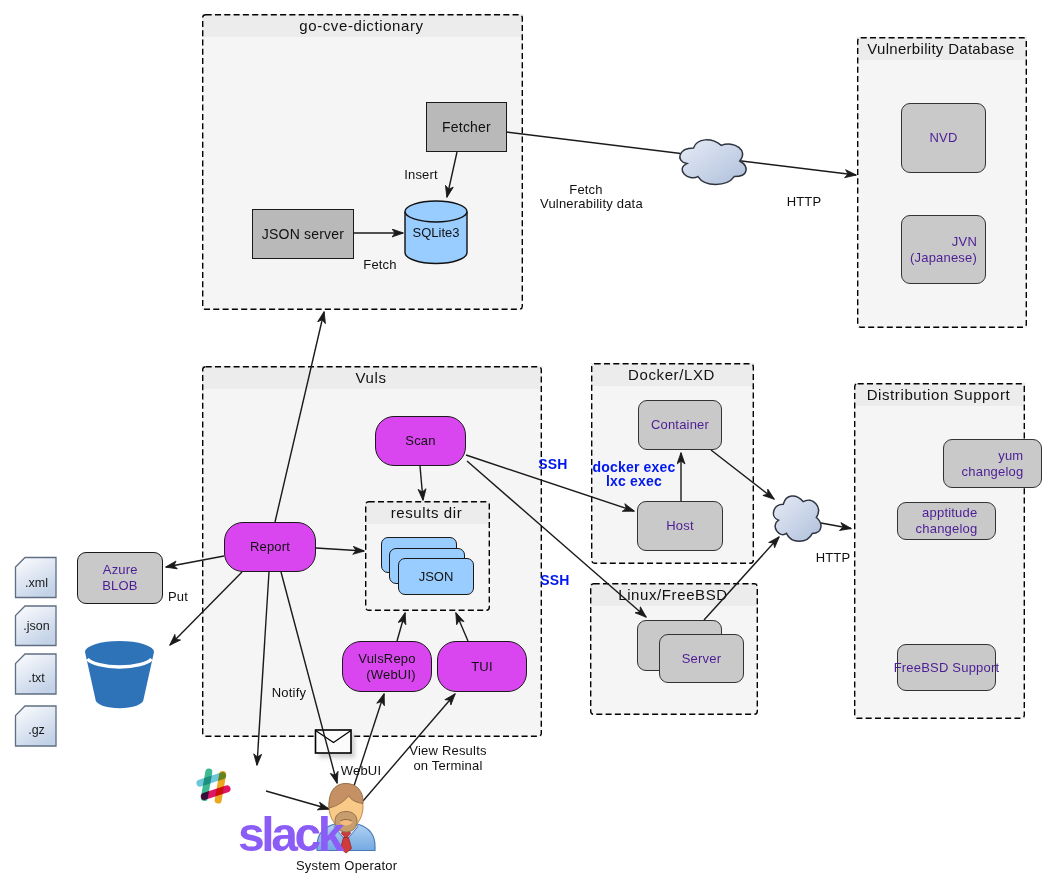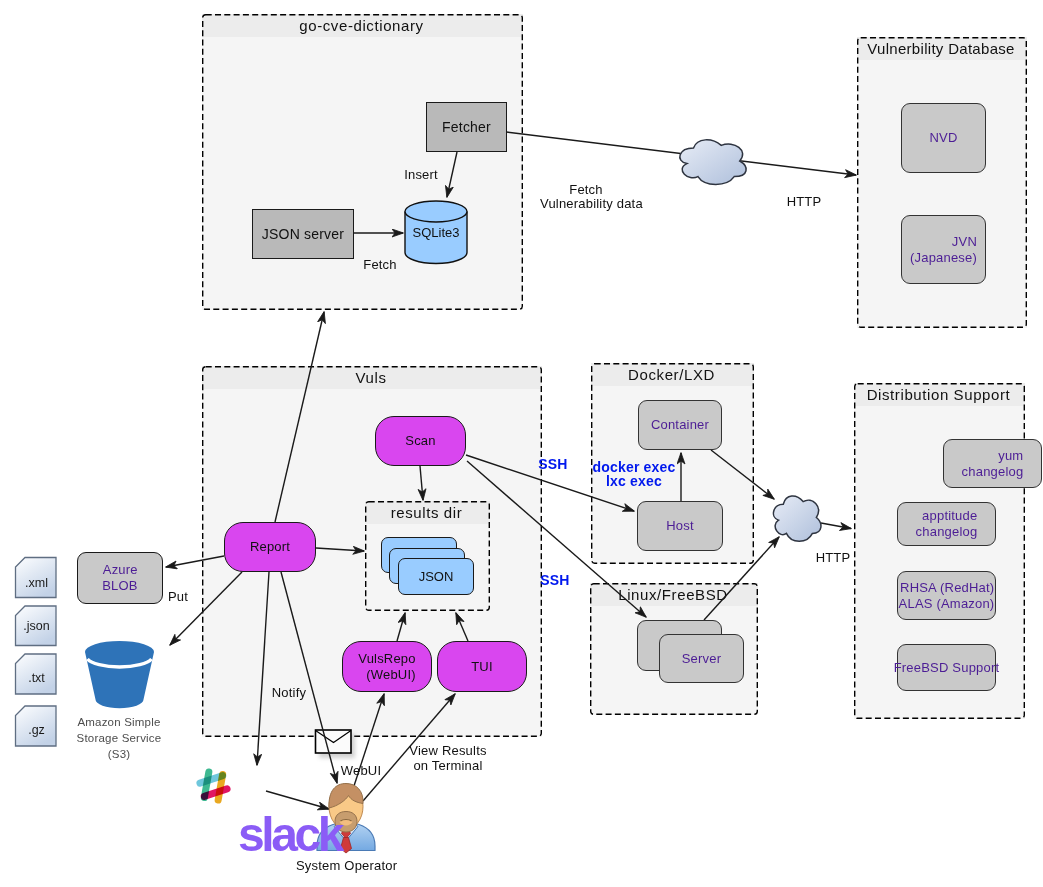--- a/index.html
+++ b/index.html
@@ -187,36 +187,34 @@
 <div class="ybox" style="left:342px;top:641px;width:90px;height:51px;">VulsRepo<br>(WebUI)</div>
 <div class="ybox" style="left:437px;top:641px;width:90px;height:51px;">TUI</div>
 <div class="bbox" style="left:381px;top:537px;width:76px;height:36px;"></div>
 <div class="bbox" style="left:389px;top:548px;width:76px;height:36px;"></div>
 <div class="bbox" style="left:398px;top:558px;width:76px;height:37px;">JSON</div>
 <div class="rbox" style="left:638px;top:400px;width:84px;height:50px;">Container</div>
 <div class="rbox" style="left:637px;top:501px;width:86px;height:50px;">Host</div>
 <div class="rbox" style="left:637px;top:620px;width:85px;height:51px;"></div>
 <div class="rbox" style="left:659px;top:634px;width:85px;height:49px;">Server</div>
 <div class="rbox" style="left:897px;top:439px;width:99px;height:49px;margin-left:46px;">yum<br>changelog</div>
-<div class="rbox" style="left:897px;top:502px;width:99px;height:44px;">apptitude<br>changelog</div>
-<div class="rbox" style="left:897px;top:571px;width:99px;height:49px;">RHSA (RedHat)<br>ALAS (Amazon)</div>
+<div class="rbox" style="left:897px;top:502px;width:99px;height:38px;">apptitude<br>changelog</div>
 <div class="rbox" style="left:897px;top:644px;width:99px;height:47px;white-space:nowrap;">FreeBSD Support</div>
 <div class="rbox" style="left:77px;top:552px;width:86px;height:52px;background:#c9c9c9;border-color:#1a1a1a;">Azure<br>BLOB</div>
 
 <div class="lbl" style="left:391px;top:167px;width:60px;">Insert</div>
 <div class="lbl" style="left:350px;top:257px;width:60px;">Fetch</div>
 <div class="lbl" style="left:556px;top:182px;width:60px;">Fetch</div>
 <div class="lbl" style="left:540px;top:196px;width:100px;">Vulnerability data</div>
 <div class="lbl" style="left:774px;top:194px;width:60px;">HTTP</div>
 <div class="lbl" style="left:158px;top:589px;width:40px;">Put</div>
 <div class="lbl" style="left:259px;top:685px;width:60px;">Notify</div>
 <div class="lbl" style="left:331px;top:763px;width:60px;">WebUI</div>
 <div class="lbl" style="left:398px;top:743px;width:100px;">View Results<br>on Terminal</div>
 <div class="lbl" style="left:803px;top:550px;width:60px;">HTTP</div>
 <div class="blbl" style="left:533px;top:458px;width:40px;">SSH</div>
 <div class="blbl" style="left:535px;top:574px;width:40px;">SSH</div>
 <div class="blbl" style="left:584px;top:461px;width:100px;">docker exec<br>lxc exec</div>
-<div class="lbl" style="left:69px;top:714px;width:100px;font-size:11.5px;line-height:16px;color:#4d4d4d;">Amazon Simple<br>Storage Service<br>(S3)</div>
 <div class="lbl" style="left:296px;top:858px;width:100px;">System Operator</div>
 
 <div style="position:absolute;left:238px;top:807px;font-size:48px;font-weight:bold;letter-spacing:-3.4px;color:#8b5cf6;font-family:'Liberation Sans',sans-serif;">slack</div>
 
 </div>
 
 </body></html>

